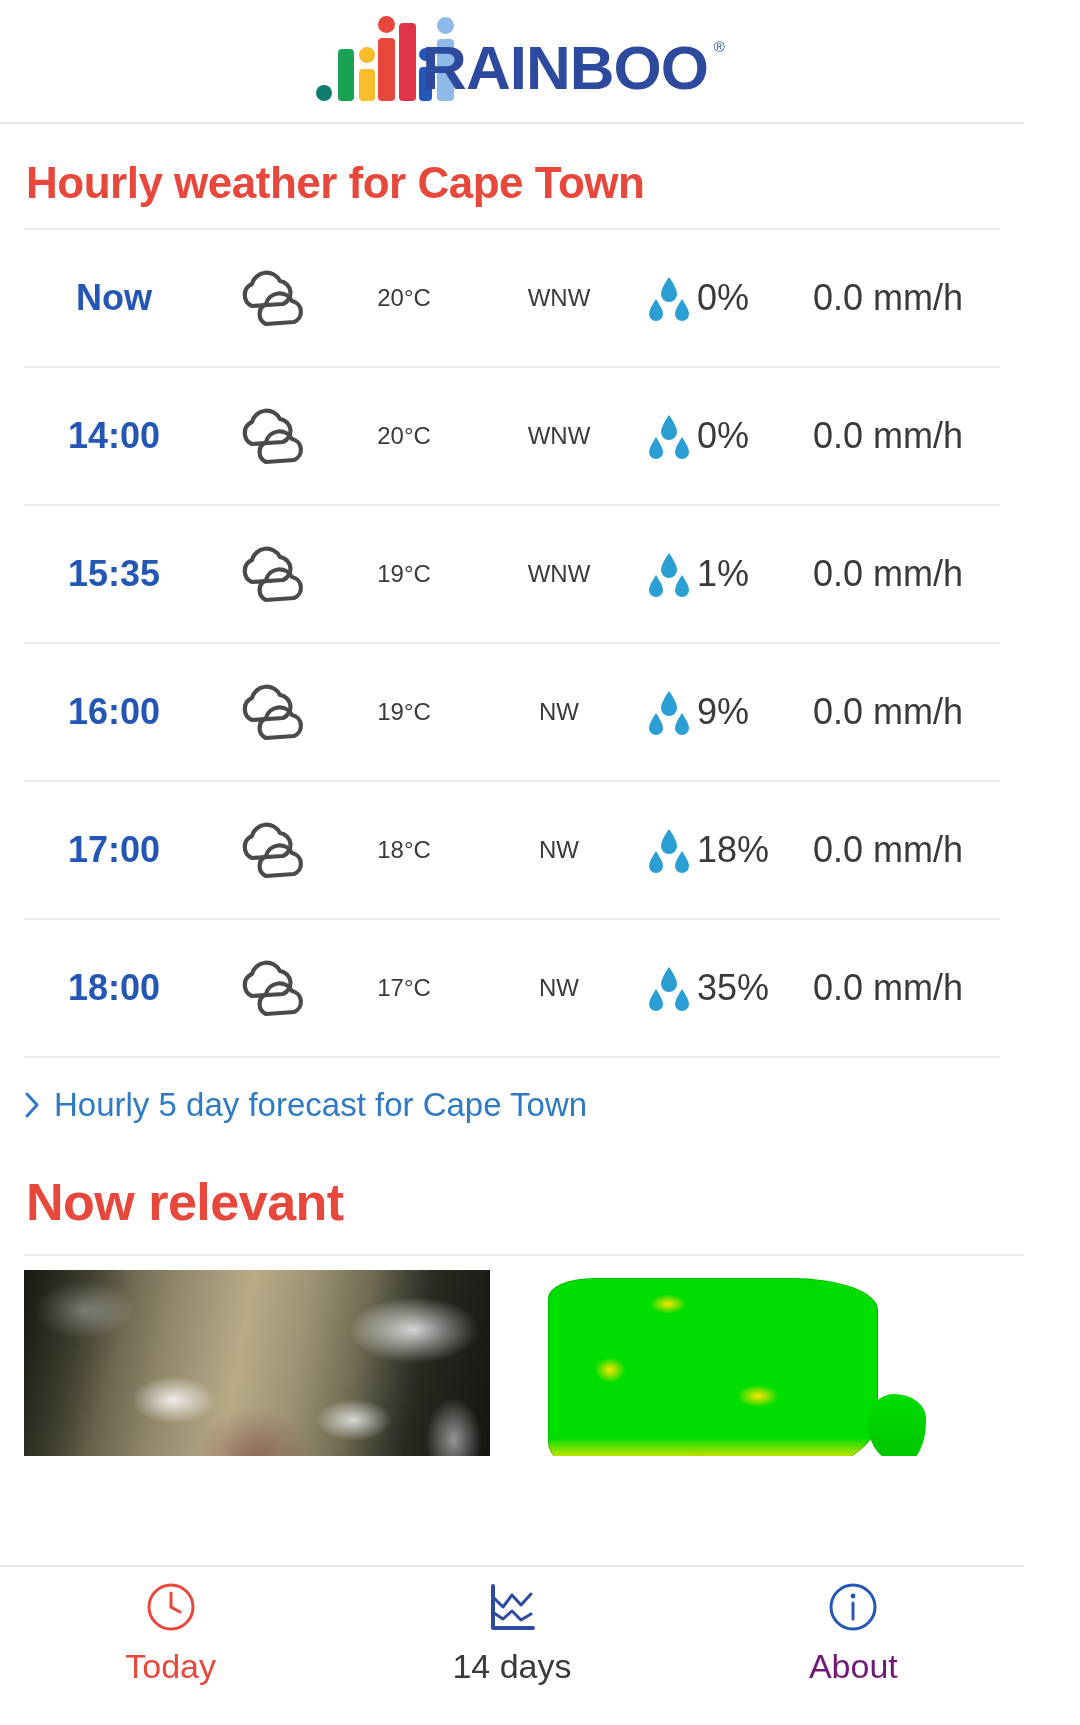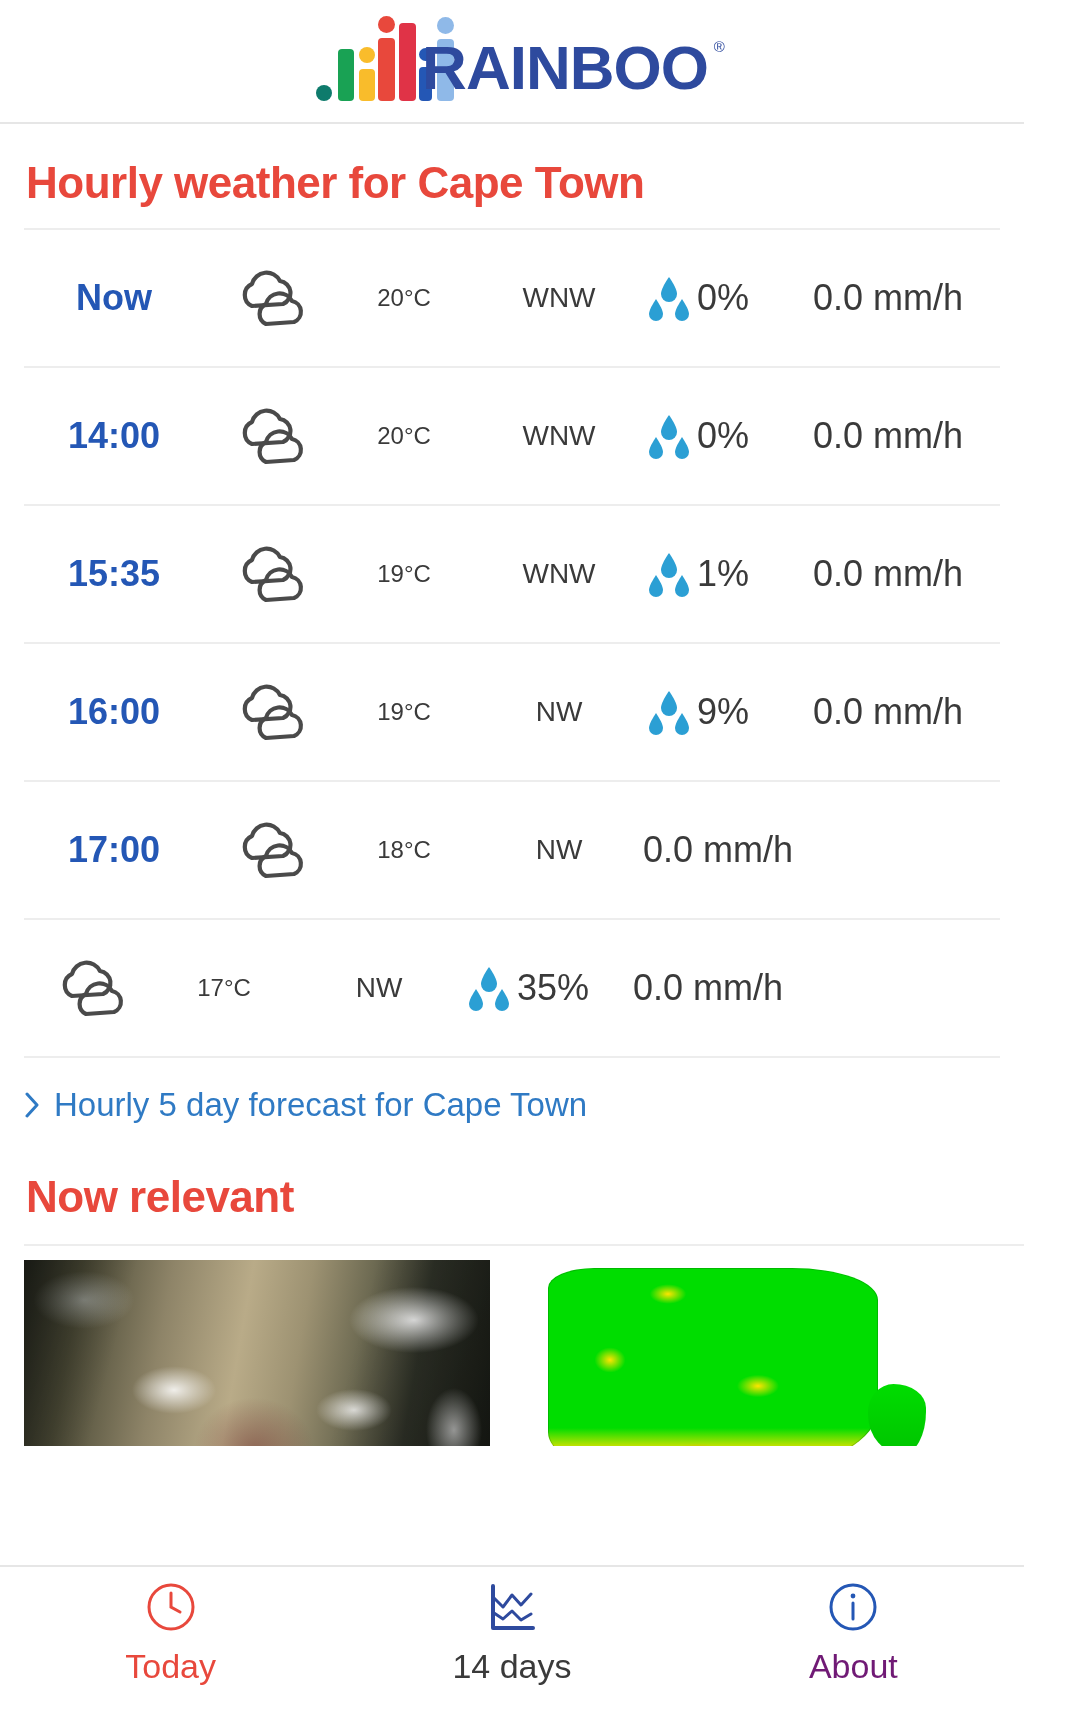--- a/index.html
+++ b/index.html
@@ -111,21 +111,21 @@
   .c-temp {
     width: 150px;
     text-align: center;
     color: #3a3a3a;
     font-size: 24px;
   }
   .c-wind {
     width: 160px;
     text-align: center;
     color: #3a3a3a;
-    font-size: 28px;
+    font-size: 24px;
   }
   .c-pop {
     width: 170px;
     display: flex;
     align-items: center;
     justify-content: flex-start;
     gap: 6px;
     padding-left: 8px;
   }
   .c-pop .pct {
@@ -155,21 +155,21 @@
   }
   .chev {
     width: 16px;
     height: 26px;
     display: block;
   }
 
   
   .relevant-title {
     color: #e8483c;
-    font-size: 44px;
+    font-size: 52px;
     font-weight: bold;
     padding: 18px 0 22px 26px;
     letter-spacing: -0.5px;
   }
 
   .cards {
     display: flex;
     gap: 18px;
     padding: 14px 0 0 24px;
     height: 200px;
@@ -388,25 +388,34 @@
       <div class="hour-row">
         <div class="c-time">17:00</div>
         <div class="c-icon">
           <svg class="cloud-icon" viewBox="0 0 74 58" fill="none" stroke="#4a4a4a" stroke-width="4.2" stroke-linejoin="round">
             <path d="M22 37 A12 12 0 0 1 22 15 A15 15 0 0 1 50 12 A12 12 0 0 1 53 35 Z"></path>
             <path d="M36 55 A11 11 0 0 1 36 35 A14 14 0 0 1 62 32 A11 11 0 0 1 64 53 Z"></path>
           </svg>
         </div>
         <div class="c-temp">18°C</div>
         <div class="c-wind">NW</div>
-        <div class="c-rain">0.0 mm/h</div>
-      </div>
-      <div class="rule"></div>
-
-      <div class="hour-row">
+        <div class="c-pop">
+          <svg class="drops-icon" viewBox="0 0 44 46" fill="#2b9fd4">
+            <path d="M22 2 C22 2 30 13 30 19 a8 8 0 0 1-16 0 C14 13 22 2 22 2 Z"></path>
+            <path d="M9 24 C9 24 16 34 16 39 a7 7 0 0 1-14 0 C2 34 9 24 9 24 Z"></path>
+            <path d="M35 24 C35 24 42 34 42 39 a7 7 0 0 1-14 0 C28 34 35 24 35 24 Z"></path>
+          </svg>
+          <span class="pct">18%</span>
+        </div>
+        <div class="c-rain">0.0 mm/h</div>
+      </div>
+      <div class="rule"></div>
+
+      <div class="hour-row">
+        <div class="c-time">18:00</div>
         <div class="c-icon">
           <svg class="cloud-icon" viewBox="0 0 74 58" fill="none" stroke="#4a4a4a" stroke-width="4.2" stroke-linejoin="round">
             <path d="M22 37 A12 12 0 0 1 22 15 A15 15 0 0 1 50 12 A12 12 0 0 1 53 35 Z"></path>
             <path d="M36 55 A11 11 0 0 1 36 35 A14 14 0 0 1 62 32 A11 11 0 0 1 64 53 Z"></path>
           </svg>
         </div>
         <div class="c-temp">17°C</div>
         <div class="c-wind">NW</div>
         <div class="c-pop">
           <svg class="drops-icon" viewBox="0 0 44 46" fill="#2b9fd4">

